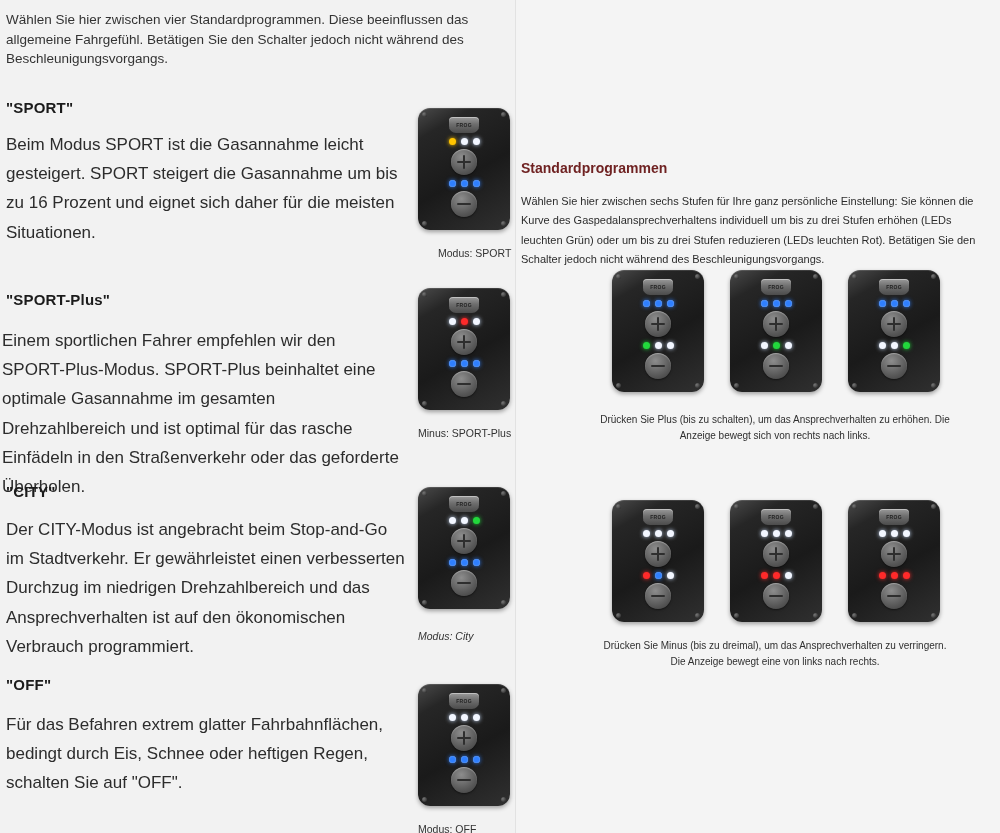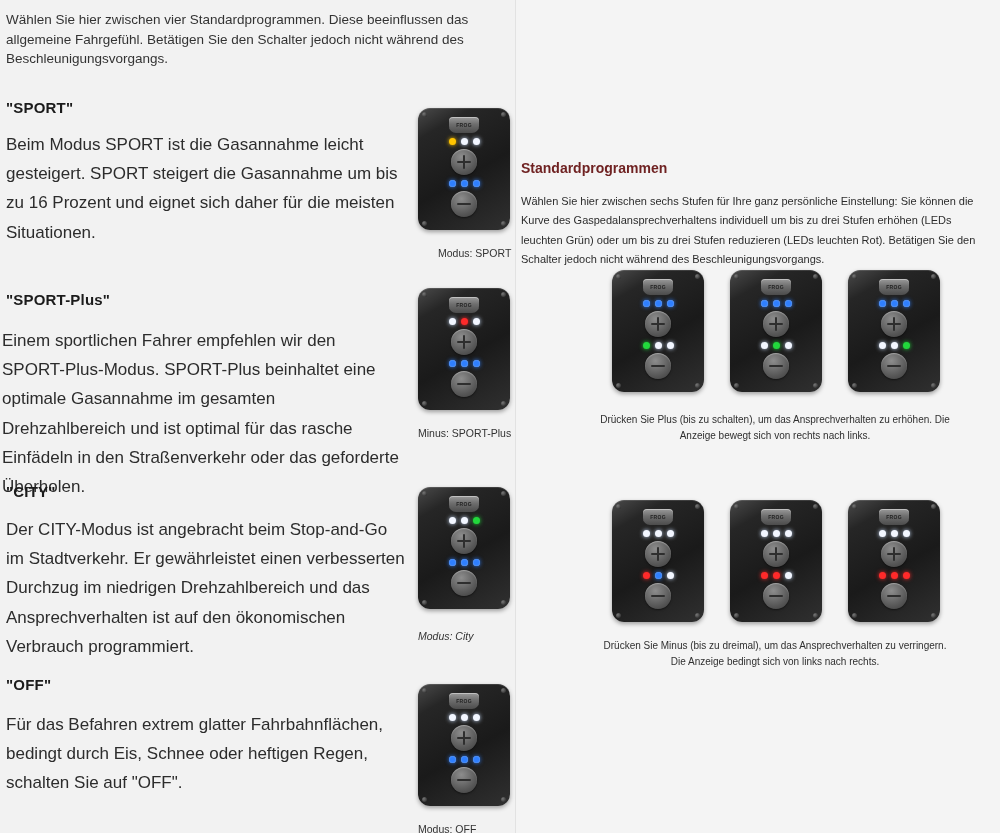--- a/index.html
+++ b/index.html
@@ -376,15 +376,15 @@
     </div>
     <div class="btn plus"></div>
     <div class="led-row">
       <span class="led red"></span>
       <span class="led red"></span>
       <span class="led red"></span>
     </div>
     <div class="btn minus"></div>
   </div>
 
-  <div class="right-caption" style="left:600px; top:638px; width:350px;">Drücken Sie Minus (bis zu dreimal), um das Ansprechverhalten zu verringern. Die Anzeige bedingt sich von links nach rechts.</div>
+  <div class="right-caption" style="left:600px; top:638px; width:350px;">Drücken Sie Minus (bis zu dreimal), um das Ansprechverhalten zu verringern. Die Anzeige bewegt eine von links nach rechts.</div>
 
 </div>
 
 </body></html>

